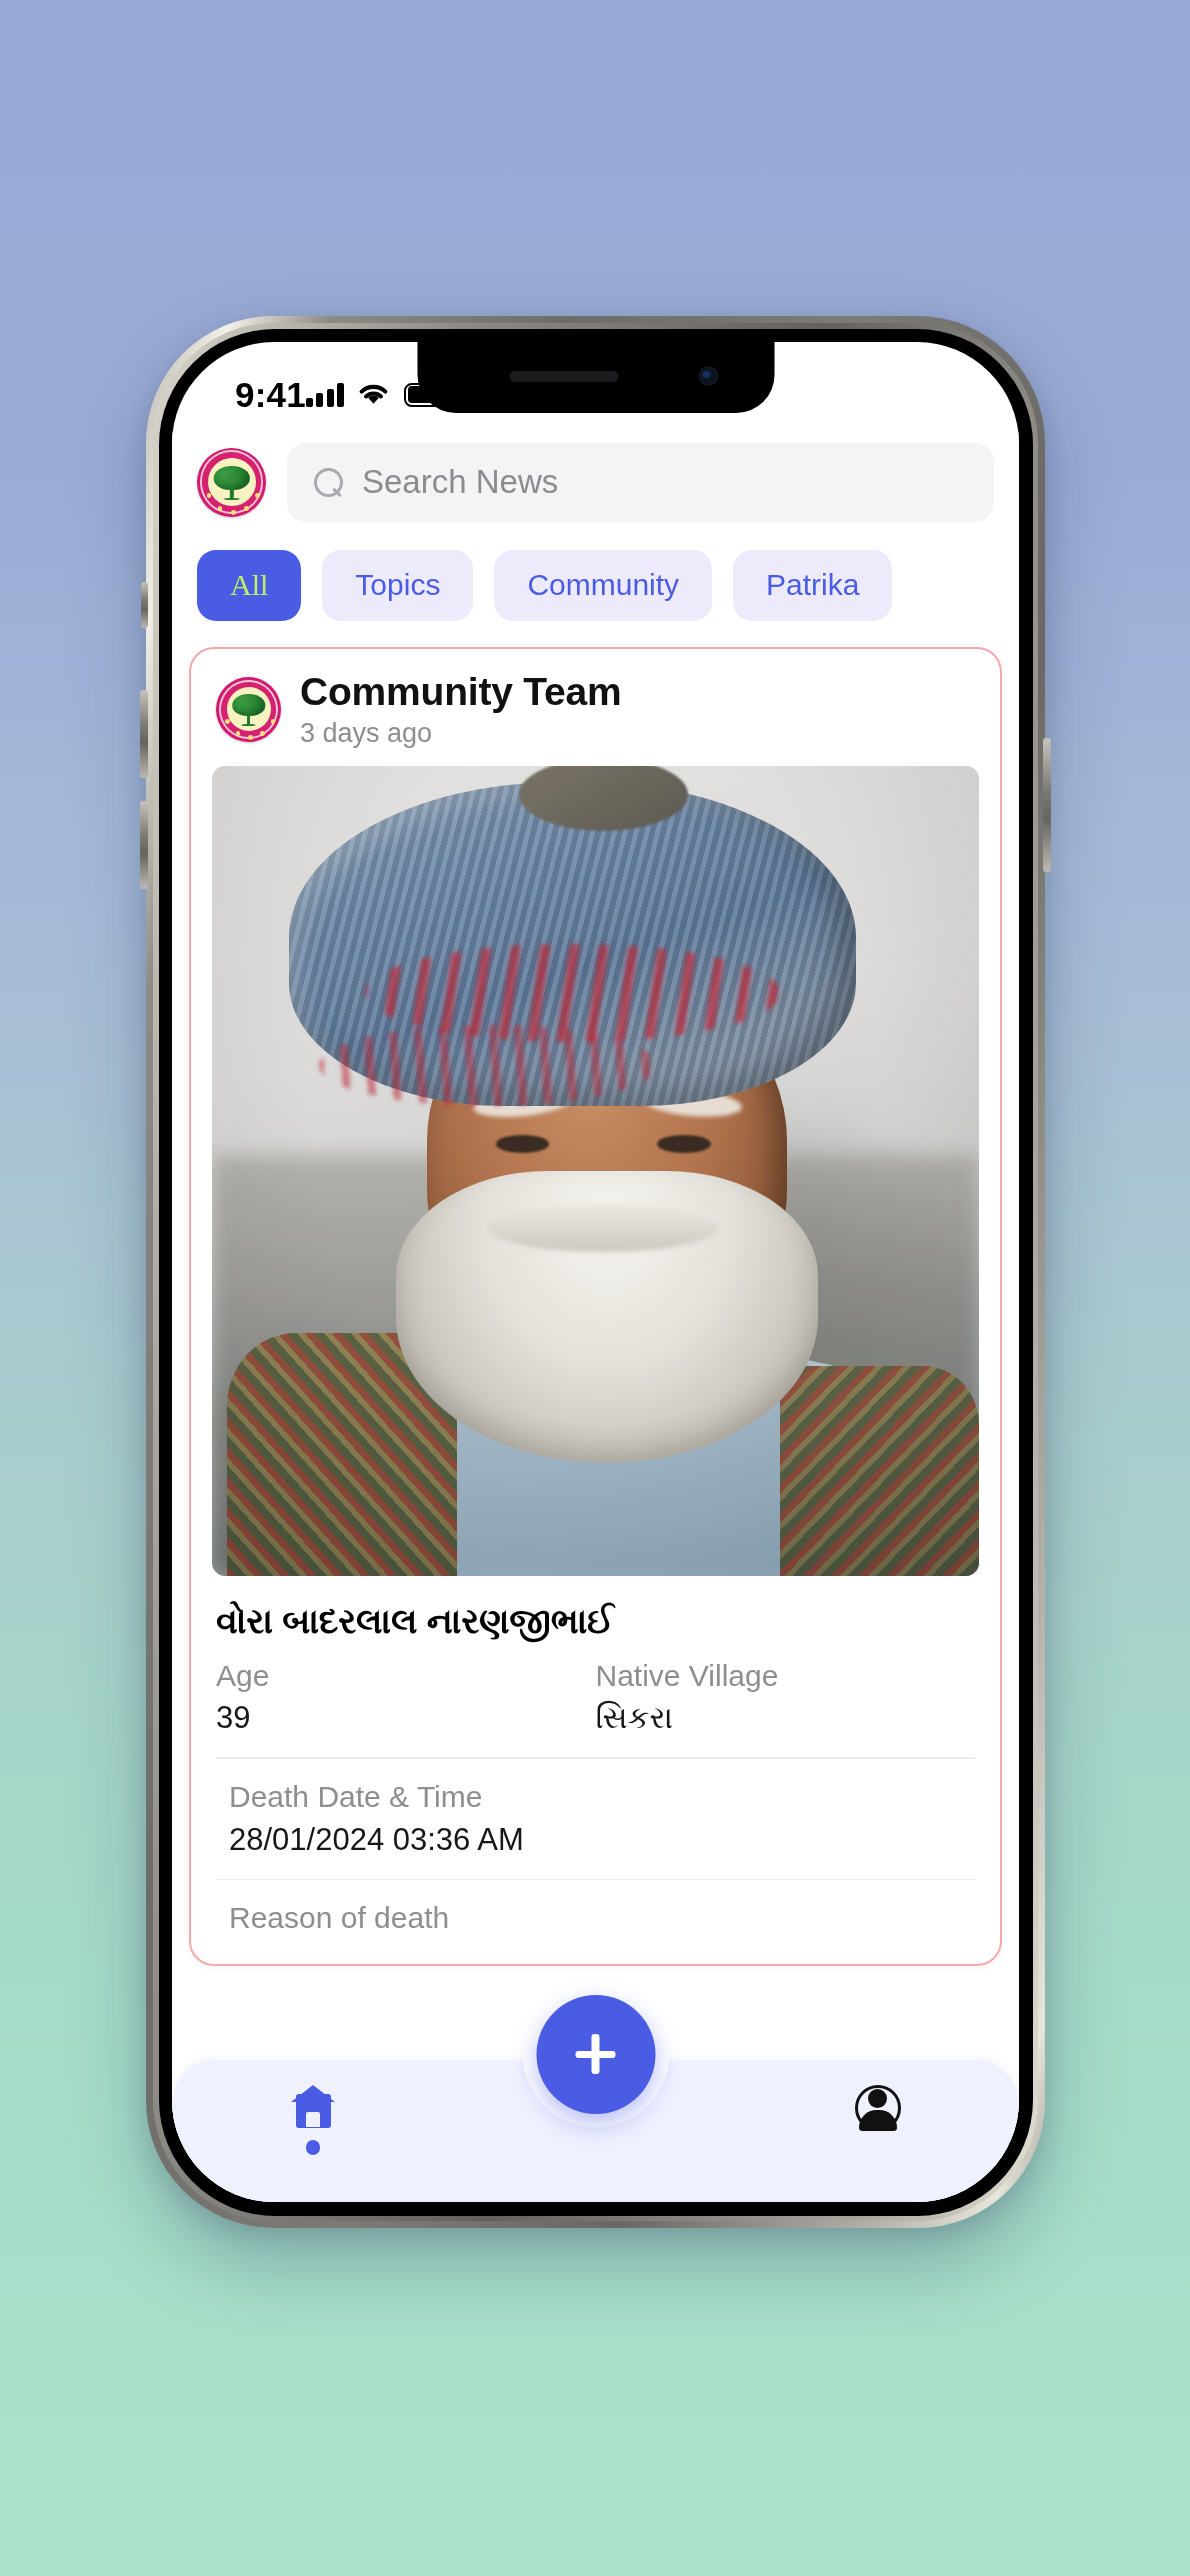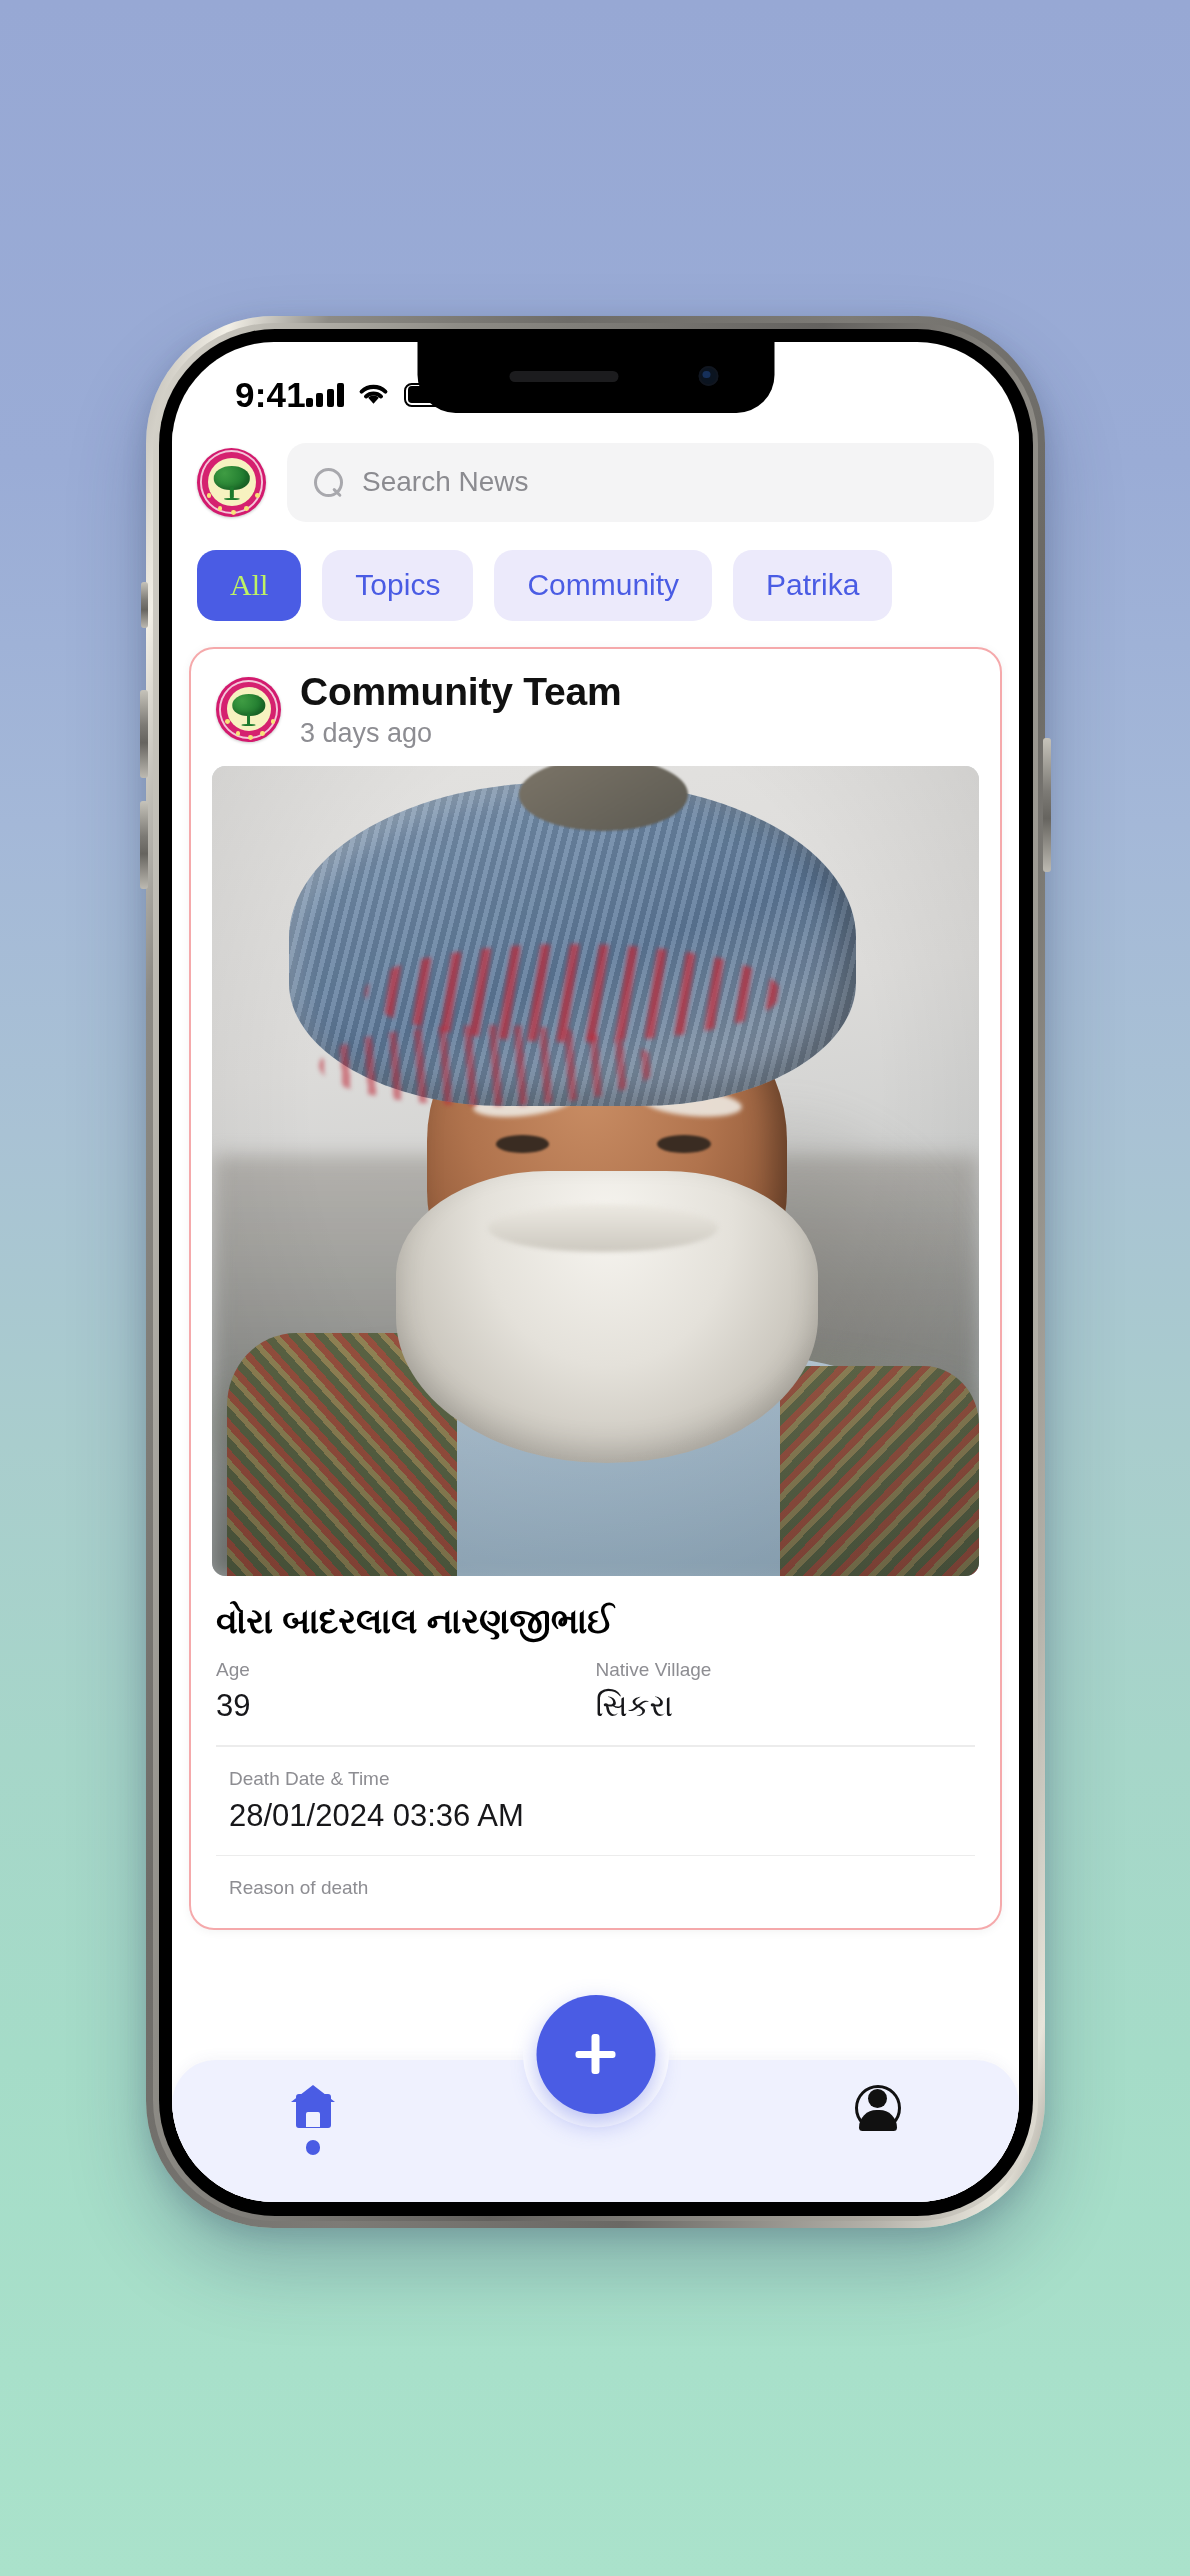--- a/index.html
+++ b/index.html
@@ -255,21 +255,21 @@
     left: 19px; top: 19px;
     width: 10.5px; height: 3.4px;
     background: #a8a8ad;
     border-radius: 2.9px;
     transform: rotate(45deg);
     transform-origin: left center;
   }
   .search-input {
     border: 0; outline: 0; background: transparent;
     font-family: "Liberation Sans", sans-serif;
-    font-size: 28px;
+    font-size: 33px;
     color: #0f766e;
     width: 100%;
   }
   .search-input::placeholder { color: #8b8b90; }
 
   
   .chips {
     position: absolute;
     top: 192px; left: 0; right: 0;
     height: 102px;
@@ -499,21 +499,21 @@
     color: #000;
     padding: 25px 25px 0 25px;
     letter-spacing: -0.2px;
   }
 
   .field-grid {
     display: flex;
     padding: 17px 25px 21px 25px;
   }
   .field { flex: 1 1 50%; display:flex; flex-direction:column; gap: 6.7px; }
-  .field-label { font-size: 19px; color: #8d8d92; }
+  .field-label { font-size: 30px; color: #8d8d92; }
   .field-value { font-size: 31px; color: #17171a; }
 
   .divider {
     height: 1.9px;
     background: #ececec;
     margin: 0 25px;
   }
 
   .field-block {
     padding: 21px 25px 21px 38px;

